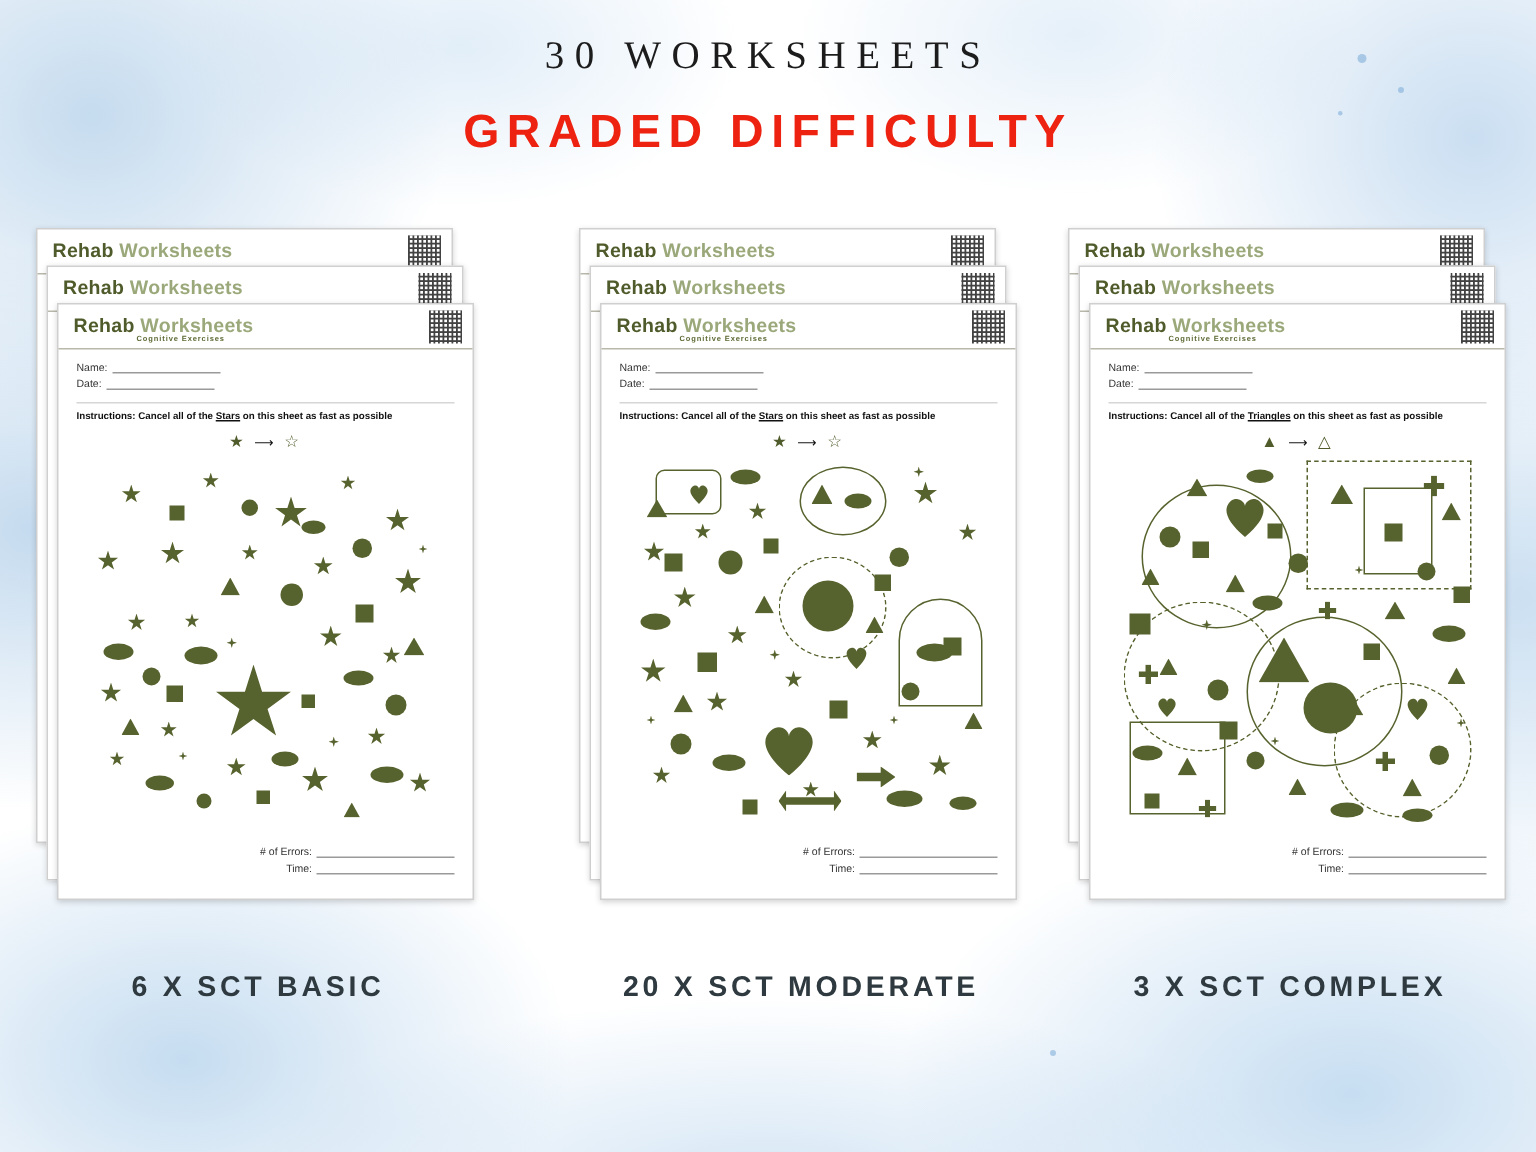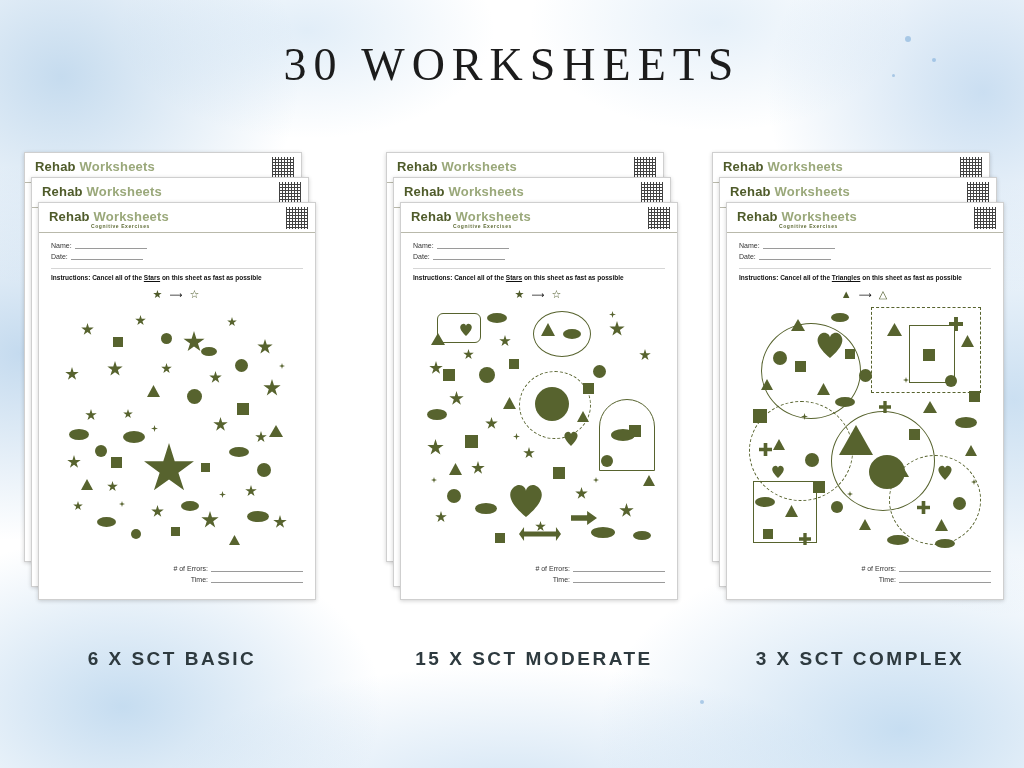--- a/index.html
+++ b/index.html
@@ -39,24 +39,24 @@
   }
 
   
   .headings {
     position: absolute;
     left: 0; right: 0; top: 22px;
     text-align: center;
   }
   .title-main {
     font-family: "Liberation Serif", serif;
-    font-size: 46px;
+    font-size: 26px;
     letter-spacing: 7px;
     color: #1c1c1c;
-    margin: 16px;
+    margin: 0;
     font-weight: 400;
   }
   .title-sub {
     font-family: "Liberation Sans", sans-serif;
     font-size: 31px;
     letter-spacing: 5px;
     font-weight: bold;
     color: #ee2211;
     margin: 18px 0 0 0;
   }
@@ -193,20 +193,21 @@
 <div class="speck" style="left:905px;top:36px;width:6px;height:6px;"></div>
 <div class="speck" style="left:932px;top:58px;width:4px;height:4px;"></div>
 <div class="speck" style="left:892px;top:74px;width:3px;height:3px;"></div>
 <div class="speck" style="left:58px;top:460px;width:5px;height:5px;"></div>
 <div class="speck" style="left:30px;top:500px;width:3px;height:3px;"></div>
 <div class="speck" style="left:968px;top:520px;width:4px;height:4px;"></div>
 <div class="speck" style="left:700px;top:700px;width:4px;height:4px;"></div>
 
 <div class="headings">
   <h1 class="title-main">30 WORKSHEETS</h1>
+  <h2 class="title-sub">GRADED DIFFICULTY</h2>
 </div>
 
 <div class="stacks">
 
   <div class="stack s1">
 
     <div class="sheet back1">
       <div class="sheet-head">
         <div class="brand">
           <span class="b1">Rehab</span>
@@ -575,14 +576,14 @@
             <span class="line"></span>
           </div>
         </div>
       </div>
     </div>
   </div>
 
 </div>
 
 <div class="caption cap1">6 X SCT BASIC</div>
-<div class="caption cap2">15 X SCT MODERATE</div>
+<div class="caption cap2">20 X SCT MODERATE</div>
 <div class="caption cap3">3 X SCT COMPLEX</div>
 
 </body></html>

